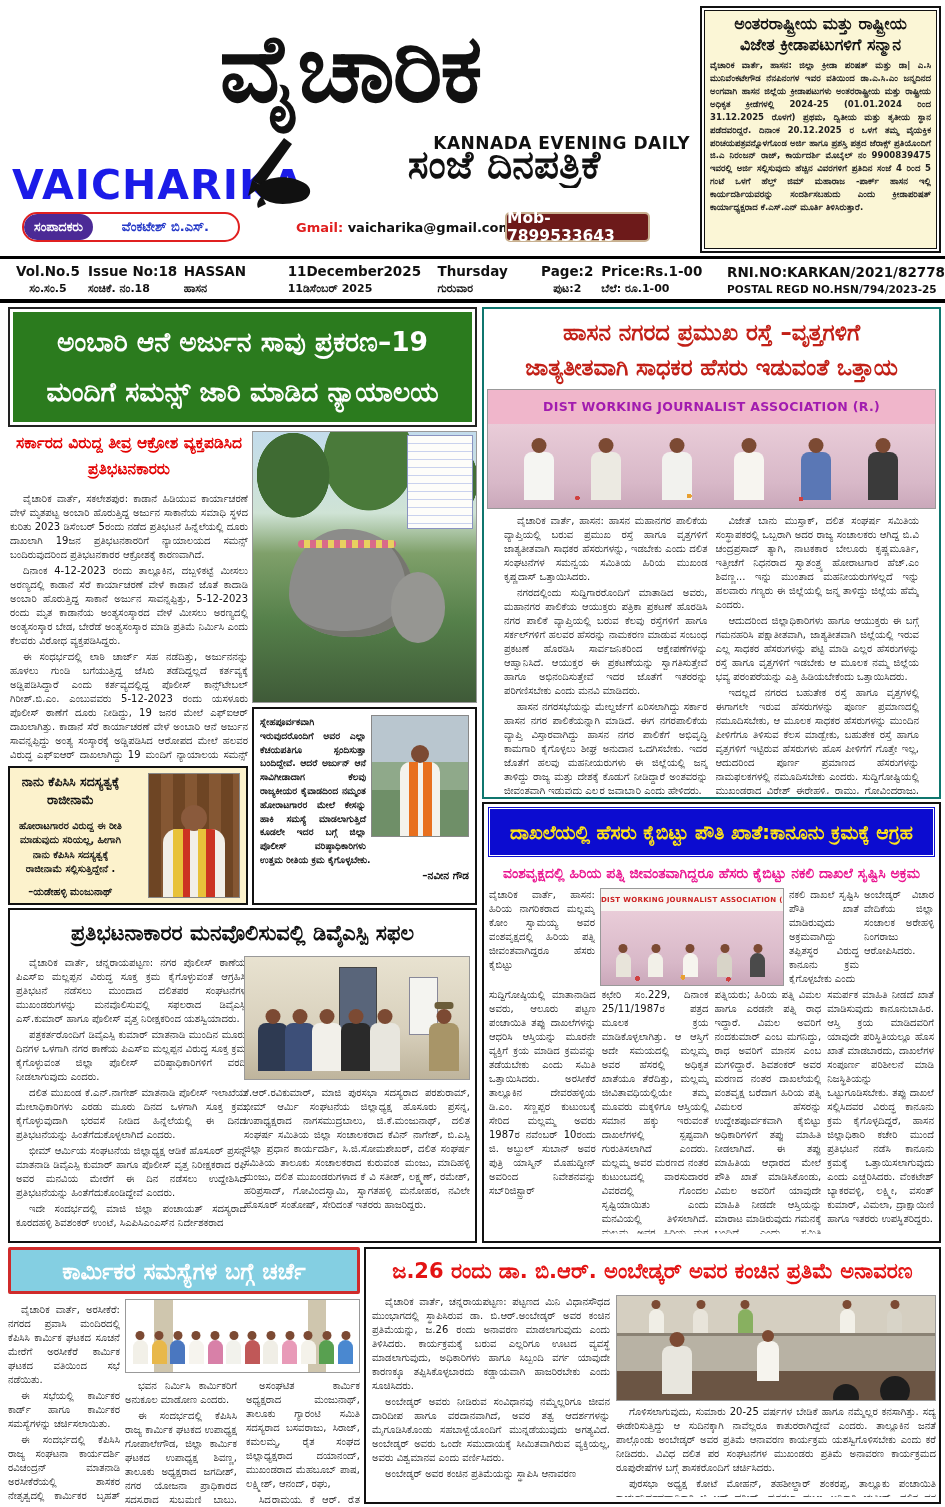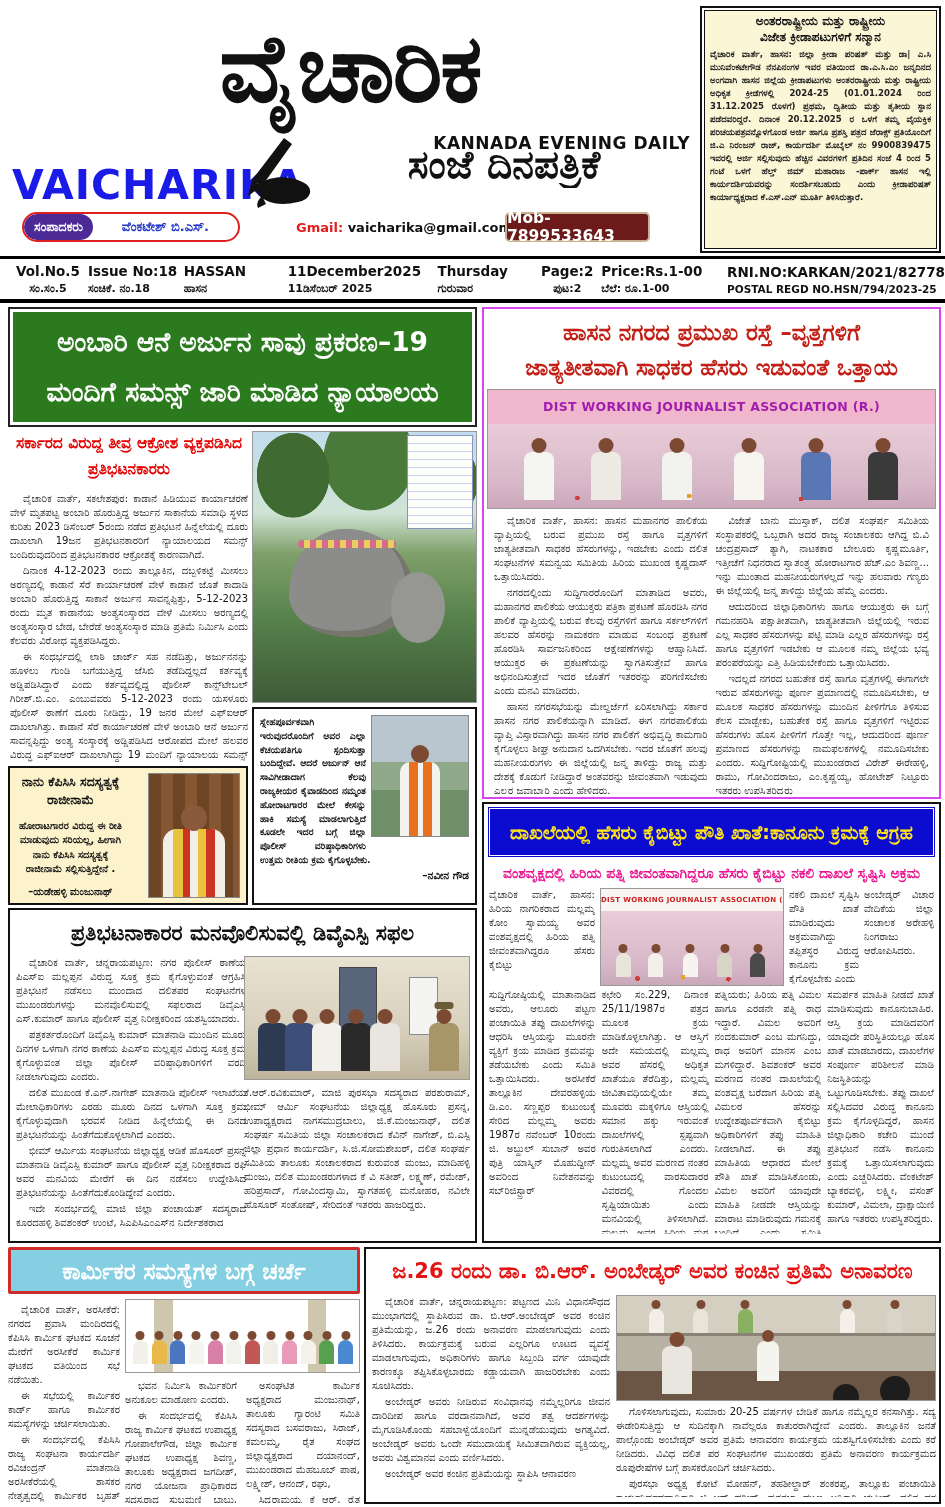--- a/index.html
+++ b/index.html
@@ -18,21 +18,21 @@
   .ed-label{background:#4b2a96;color:#fff;font-size:12.5px;font-weight:bold;padding:0 10px;
             display:flex;align-items:center;border-radius:13px;}
   .ed-name{color:#2438c8;font-size:13px;font-weight:bold;flex:1;display:flex;align-items:center;justify-content:center;white-space:nowrap;}
   #m-gmail{left:296px;top:220px;font-size:13px;font-weight:bold;}
   #m-gmail .red{color:#e02020;}
   #m-mob{left:505px;top:212px;width:145px;height:30px;background:#6d1a1a;border:2px solid #c8b090;border-radius:5px;
          color:#fff;font-size:15.5px;font-weight:bold;display:flex;align-items:center;justify-content:center;box-sizing:border-box;}
   
   #notice{left:700px;top:6px;width:241px;height:247px;border:2px solid #111;box-shadow:inset 0 0 0 2px #fff,inset 0 0 0 3px #111;
           background:#fbf6d6;box-sizing:border-box;padding:6px 8px 4px;}
-  .notice-headline{font-size:12px;font-weight:bold;text-align:center;line-height:1.3;}
+  .notice-headline{font-size:16px;font-weight:bold;text-align:center;line-height:1.3;}
   .notice-body{font-size:8.55px;font-weight:bold;text-align:justify;line-height:1.52;margin-top:3px;color:#222;}
   
   #infobar{left:0;top:256px;width:945px;height:47px;border-top:3px solid #000;border-bottom:4px solid #000;
            display:flex;align-items:center;padding-left:8px;box-sizing:border-box;}
   .ib-cell{display:flex;flex-direction:column;gap:3px;}
   .ib-en{font-size:13.5px;font-weight:bold;white-space:nowrap;}
   .ib-kn{font-size:11px;font-weight:bold;white-space:nowrap;}
   #infobar > div:nth-of-type(1){width:80px;align-items:center;}
   #infobar > div:nth-of-type(2){width:96px;}
   #infobar > div:nth-of-type(3){width:104px;}
@@ -119,25 +119,25 @@
   .officer::after{content:"";position:absolute;top:-21px;left:50%;transform:translateX(-50%);
                   width:19px;height:7px;background:#6b5d3a;border-radius:3px;}
   
   .ph-group{background:linear-gradient(#ece5d2 0 70%,#d9d0b8 70% 90%,#a5604a 90%);
             background-image:linear-gradient(90deg,transparent 0 12%,#cfc6ae 12% 20%,transparent 20% 78%,#cfc6ae 78% 86%,transparent 86%);}
   
   .ph-hall{background:linear-gradient(#d5cfc1 0 38%,#b8b2a4 38% 72%,#6b5544 72%);}
   .ph-hall .rail{position:absolute;left:0;right:0;top:36%;height:3px;background:#8a8274;}
   .bighead{position:absolute;border-radius:50%;background:#1d1d1d;}
   
-  #a2{left:482px;top:307px;width:459px;height:492px;border:2px solid #d946ef;box-sizing:border-box;}
+  #a2{left:482px;top:307px;width:459px;height:492px;border:2px solid #0f766e;box-sizing:border-box;}
   #a2-head{height:78px;color:#c22017;font-size:22.5px;font-weight:bold;text-align:center;
            display:flex;flex-direction:column;justify-content:space-evenly;padding-top:2px;}
   #a2-photo{position:relative;margin:0 3px;height:118px;border:1px solid #999;overflow:hidden;}
-  #a2-body{display:flex;gap:8px;padding:5px 10px;}
+  #a2-body{display:flex;gap:8px;padding:5px 20px;}
   #a2-body .col{flex:1;height:280px;}
   
   #a3{left:482px;top:802px;width:459px;height:441px;border:2.5px solid #111;box-sizing:border-box;padding:4px 5px;}
   #a3-head{background:#0c0cd0;color:#ffe41a;font-size:19px;font-weight:bold;text-align:center;height:46px;
            line-height:46px;border:1px solid #fff;outline:1px solid #0c0cd0;white-space:nowrap;overflow:hidden;}
   #a3-sub{color:#ea1590;font-size:14px;font-weight:bold;text-align:center;height:30px;line-height:34px;white-space:nowrap;overflow:hidden;}
   #a3-rowA{display:flex;gap:5px;height:96px;margin-top:2px;}
   #a3-rowA .colA{width:106px;}
   #a3-rowA .colB{flex:1;}
   #a3-photo{position:relative;width:182px;height:96px;border:1px solid #999;overflow:hidden;flex:0 0 182px;}

